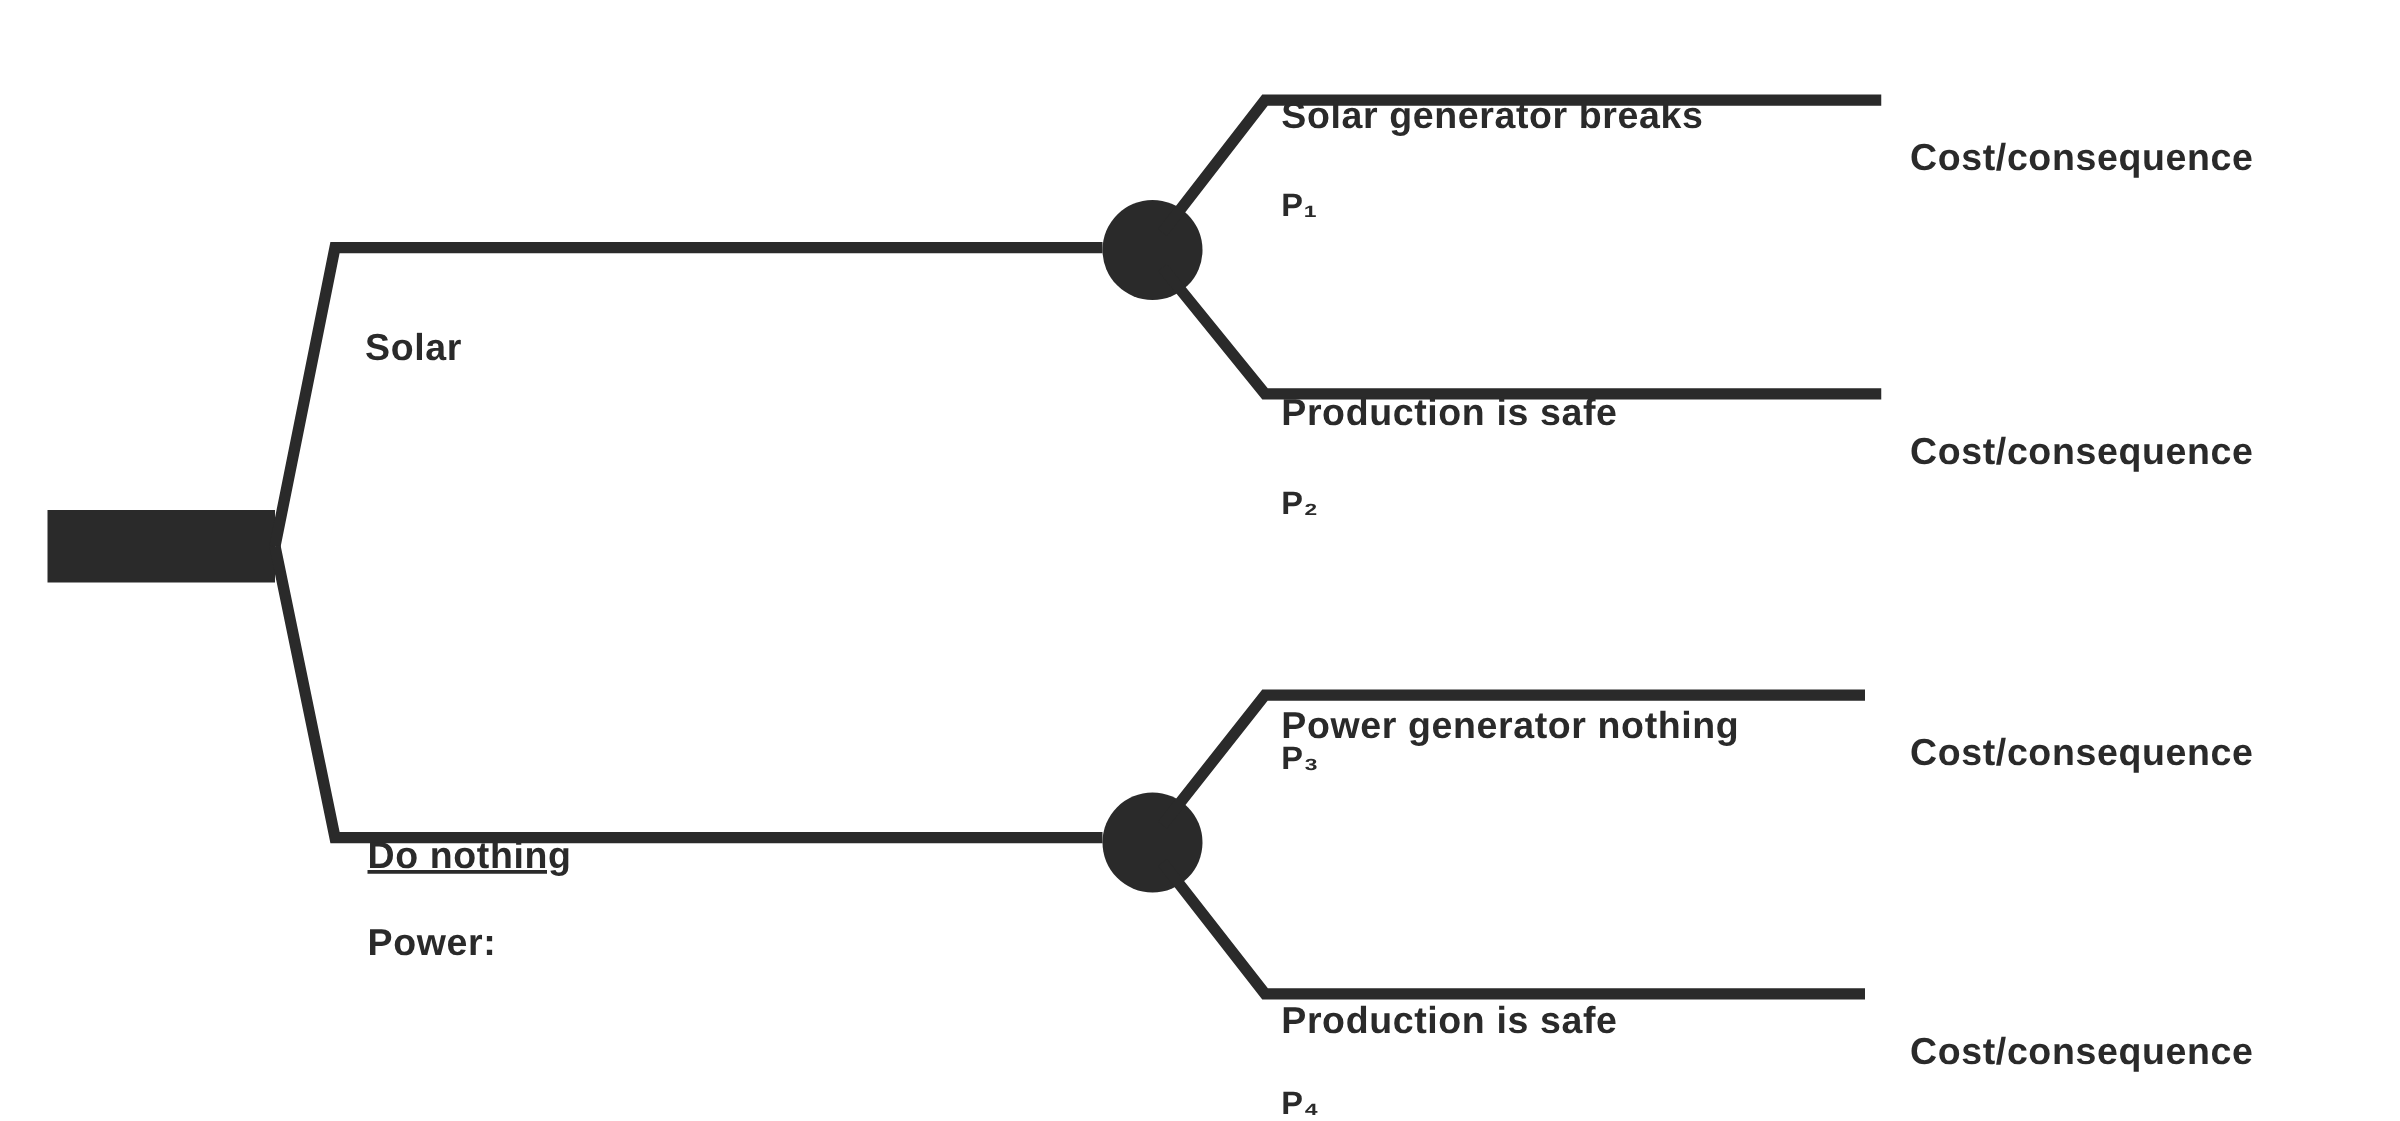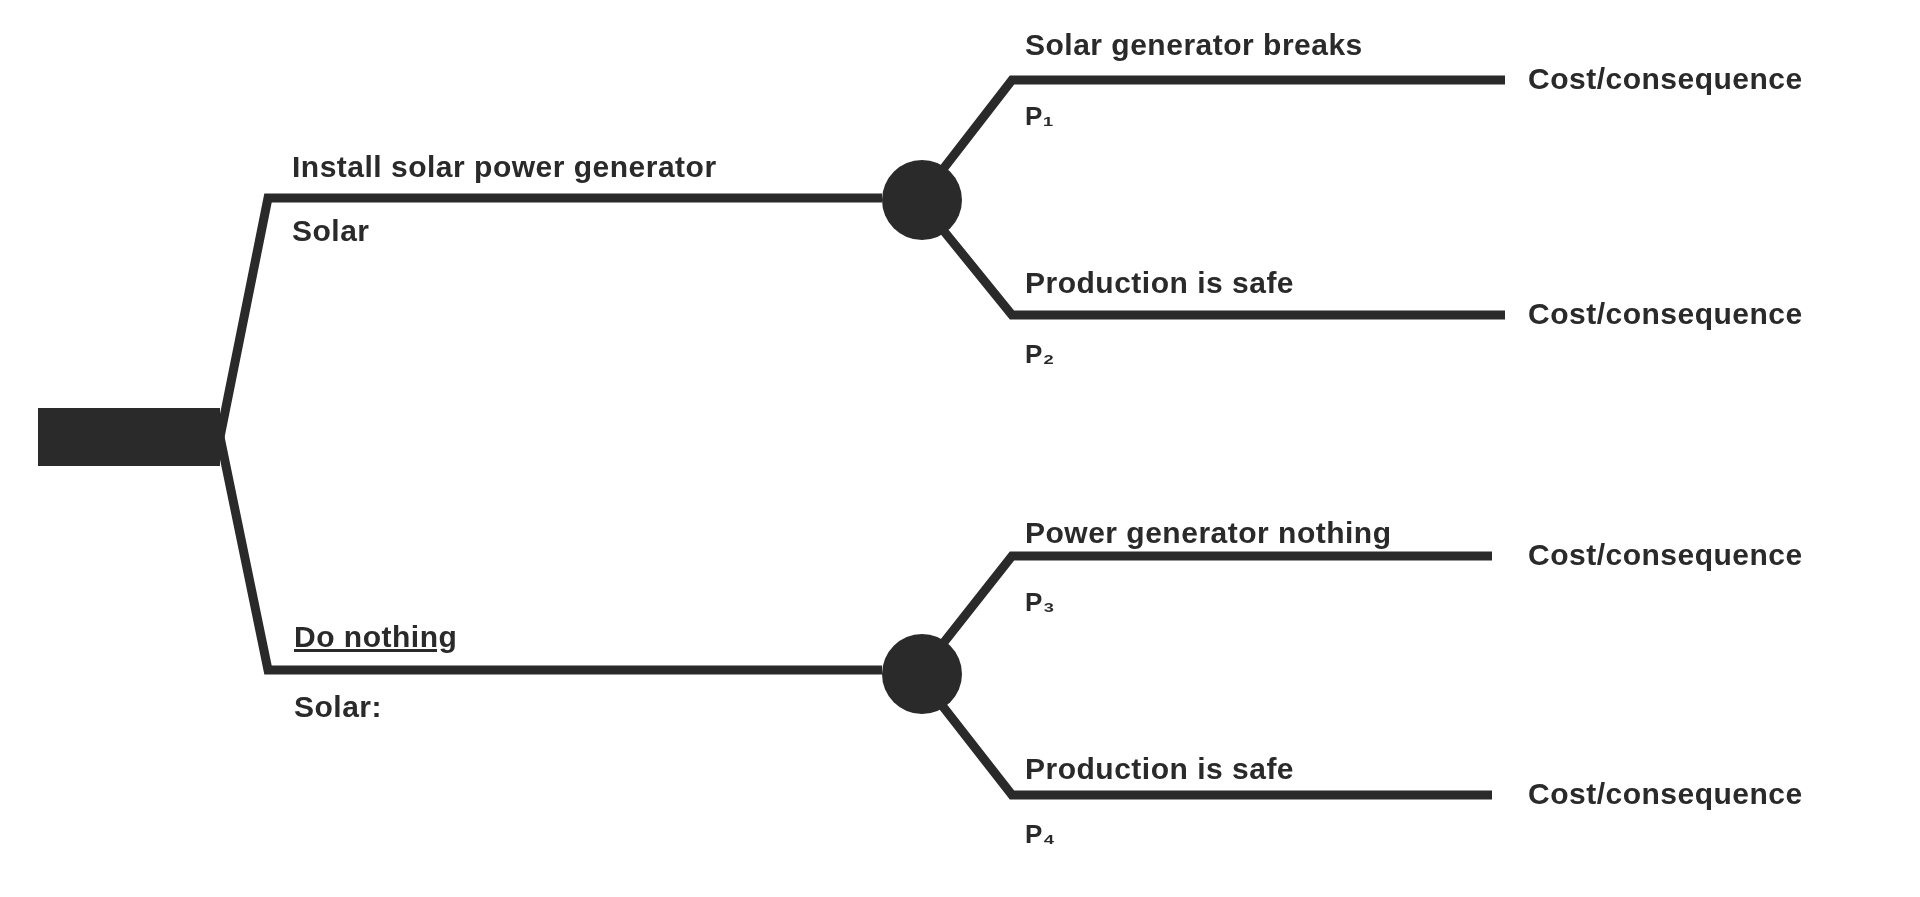--- a/index.html
+++ b/index.html
@@ -21,20 +21,21 @@
     top: 0;
   }
   .lbl {
     position: absolute;
     color: #2a2a2a;
     font-weight: 700;
     font-size: 30px;
     line-height: 1.1;
     white-space: nowrap;
     letter-spacing: 0.5px;
+    margin-top: 48px;
   }
   .prob {
     font-size: 26px;
   }
 </style>
 </head>
 <body>
 
 <div class="stage">
 
@@ -48,35 +49,34 @@
     <circle cx="922" cy="200" r="40" fill="#2a2a2a"></circle>
     <circle cx="922" cy="674" r="40" fill="#2a2a2a"></circle>
 
     <path d="M 930 186 L 1012 80 L 1505 80" fill="none" stroke="#2a2a2a" stroke-width="9"></path>
     <path d="M 930 214 L 1012 315 L 1505 315" fill="none" stroke="#2a2a2a" stroke-width="9"></path>
 
     <path d="M 930 660 L 1012 556 L 1492 556" fill="none" stroke="#2a2a2a" stroke-width="9"></path>
     <path d="M 930 690 L 1012 795 L 1492 795" fill="none" stroke="#2a2a2a" stroke-width="9"></path>
   </svg>
 
-  <div class="lbl" style="left:292px; top:150px;">Install solar power generator</div>
   <div class="lbl" style="left:292px; top:214px;">Solar</div>
 
   <div class="lbl" style="left:294px; top:620px;text-decoration:underline;">Do nothing</div>
-  <div class="lbl" style="left:294px; top:690px;">Solar:</div>
+  <div class="lbl" style="left:294px; top:690px;">Power:</div>
 
   <div class="lbl" style="left:1025px; top:28px;">Solar generator breaks</div>
   <div class="lbl prob" style="left:1025px; top:102px;">P₁</div>
   <div class="lbl" style="left:1528px; top:62px;">Cost/consequence</div>
 
   <div class="lbl" style="left:1025px; top:266px;">Production is safe</div>
   <div class="lbl prob" style="left:1025px; top:340px;">P₂</div>
   <div class="lbl" style="left:1528px; top:297px;">Cost/consequence</div>
 
   <div class="lbl" style="left:1025px; top:516px;">Power generator nothing</div>
-  <div class="lbl prob" style="left:1025px; top:588px;">P₃</div>
+  <div class="lbl prob" style="left:1025px; top:544px;">P₃</div>
   <div class="lbl" style="left:1528px; top:538px;">Cost/consequence</div>
 
   <div class="lbl" style="left:1025px; top:752px;">Production is safe</div>
   <div class="lbl prob" style="left:1025px; top:820px;">P₄</div>
   <div class="lbl" style="left:1528px; top:777px;">Cost/consequence</div>
 
 </div>
 
 </body></html>

